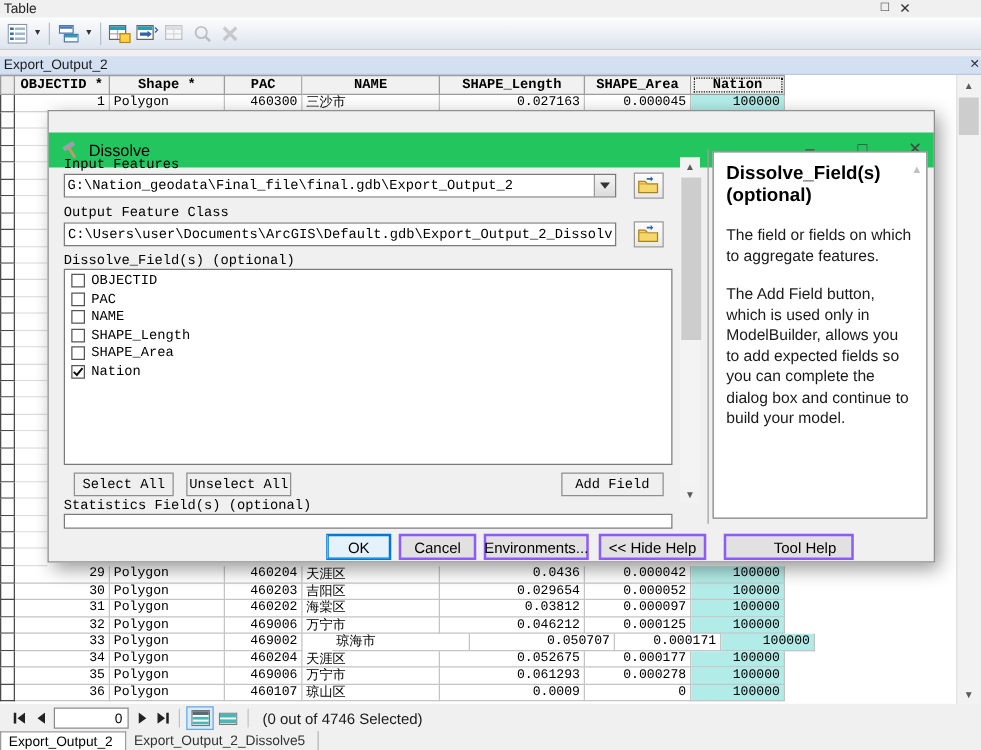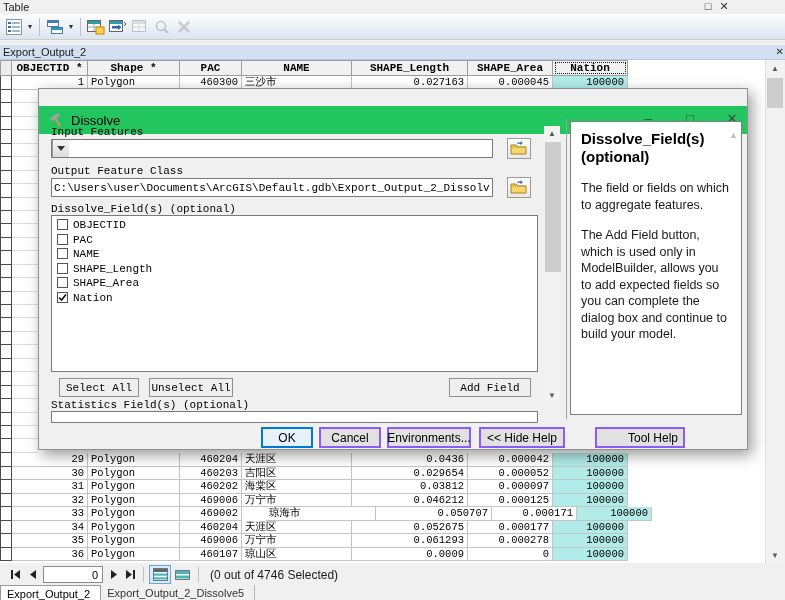--- a/index.html
+++ b/index.html
@@ -416,20 +416,21 @@
         </svg>
       </span>
       <span id="dlg-title">Dissolve</span>
       <span class="dlgctl" style="left:592px;">–</span>
       <span class="dlgctl" style="left:634px;">□</span>
       <span class="dlgctl" style="left:676px;">✕</span>
     </div>
 
     <div class="esri-label abs" style="left:12px;top:37px;">Input Features</div>
     <div class="combo" style="left:12px;top:50px;width:442px;height:19px;">
+      <input value="G:\Nation_geodata\Final_file\final.gdb\Export_Output_2" style="">
       <div class="dropbtn">
           <span class="ar"></span>
         </div>
     </div>
     <div class="browse" style="left:468px;top:49px;">
       <svg width="18" height="15" viewBox="0 0 18 15">
         <path d="M1 4 L6 4 L8 6 L16 6 L16 13 L1 13 Z" fill="#f5d76b" stroke="#a8821a"></path>
         <path d="M1 6 L16 6" stroke="#caa43a"></path>
         <path d="M10.5 3 L14.5 3 L14.5 1.2 L17 4 L14.5 6.5 L14.5 4.8 L10.5 4.8 Z" fill="#2f62ad" transform="translate(-1 -1) scale(0.8)"></path>
       </svg>
@@ -497,21 +498,21 @@
       <div id="help-title">Dissolve_Field(s) (optional)</div>
       <div class="help-para">The field or fields on which to aggregate features.</div>
       <div class="help-para">The Add Field button, which is used only in ModelBuilder, allows you to add expected fields so you can complete the dialog box and continue to build your model.</div>
       <div id="help-chevron">▲</div>
     </div>
 
     <div class="win-btn focus" style="left:222px;top:338px;width:52px;">OK</div>
     <div class="win-btn" style="left:280px;top:338px;width:62px;">Cancel</div>
     <div class="win-btn" style="left:348px;top:338px;width:84px;">Environments...</div>
     <div class="win-btn" style="left:440px;top:338px;width:86px;">&lt;&lt; Hide Help</div>
-    <div class="win-btn" style="left:556px;top:338px;width:90px;padding-left:26px;">Tool Help</div>
+    <div class="win-btn" style="left:540px;top:338px;width:104px;padding-left:26px;">Tool Help</div>
   </div>
 
   <div id="record-nav" class="abs">
     <span style="width:8px;"></span>
     <span class="navbtn">
       <svg width="12" height="9">
           <rect x="1" y="0" width="2" height="9" fill="#222"></rect>
           <path d="M10 0 L4 4.5 L10 9 Z" fill="#222"></path>
         </svg>
     </span>

